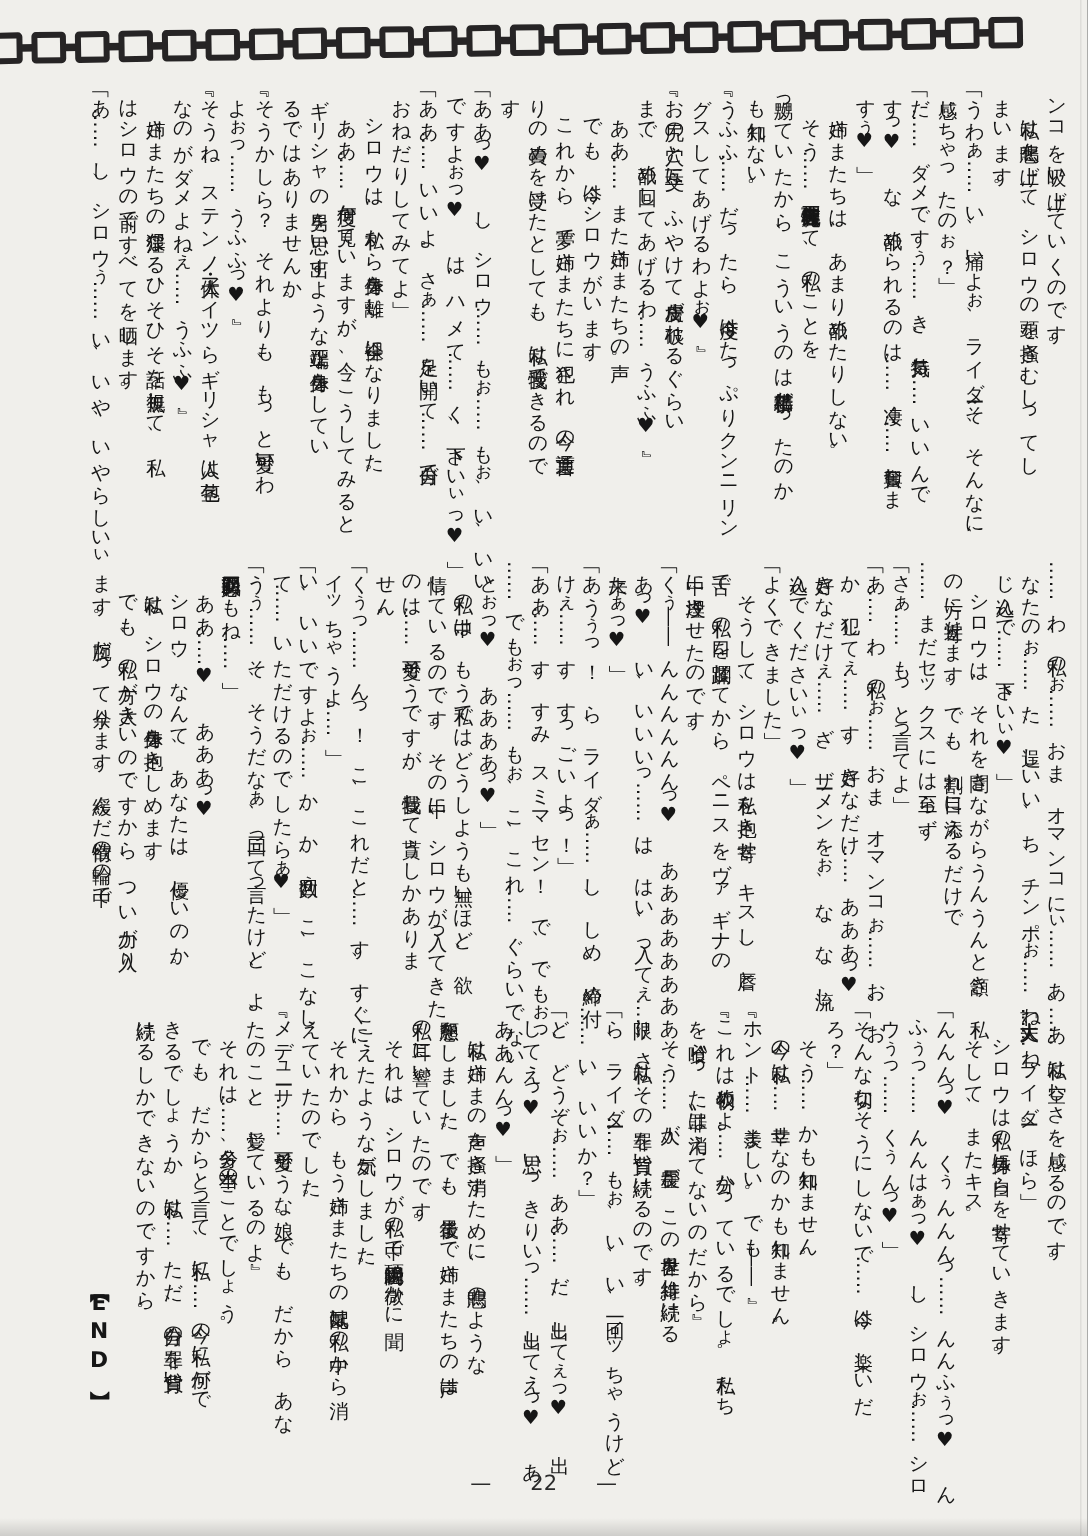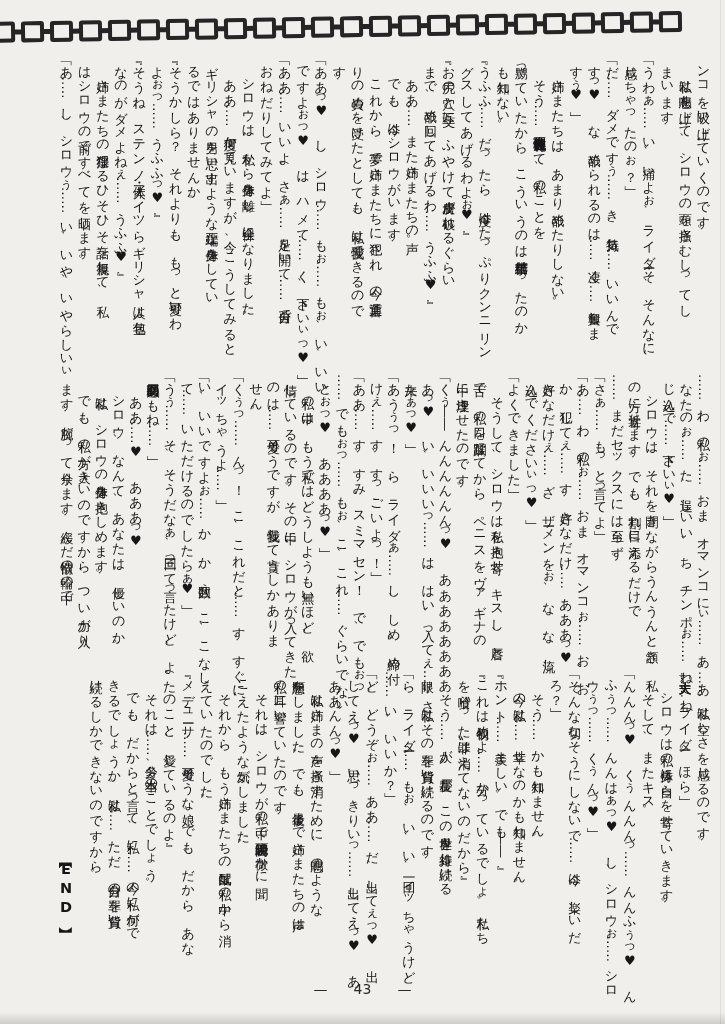--- a/index.html
+++ b/index.html
@@ -217,17 +217,17 @@
       <p class="col">　それは……多分、本当のことでしょう。</p>
       <p class="col">　でも、だからと言って、私に……今の私に何がで</p>
       <p class="col">きるでしょうか。私は……ただ、自分の罪を背負い</p>
       <p class="col">続けるしかできないのですから。</p>
     </section>
 
   <div class="end-marker">【END】</div>
 
   <footer class="page-footer">
     <span>—</span>
-    <span>43</span>
+    <span>22</span>
     <span>—</span>
   </footer>
 
 </div>
 
 </body></html>

